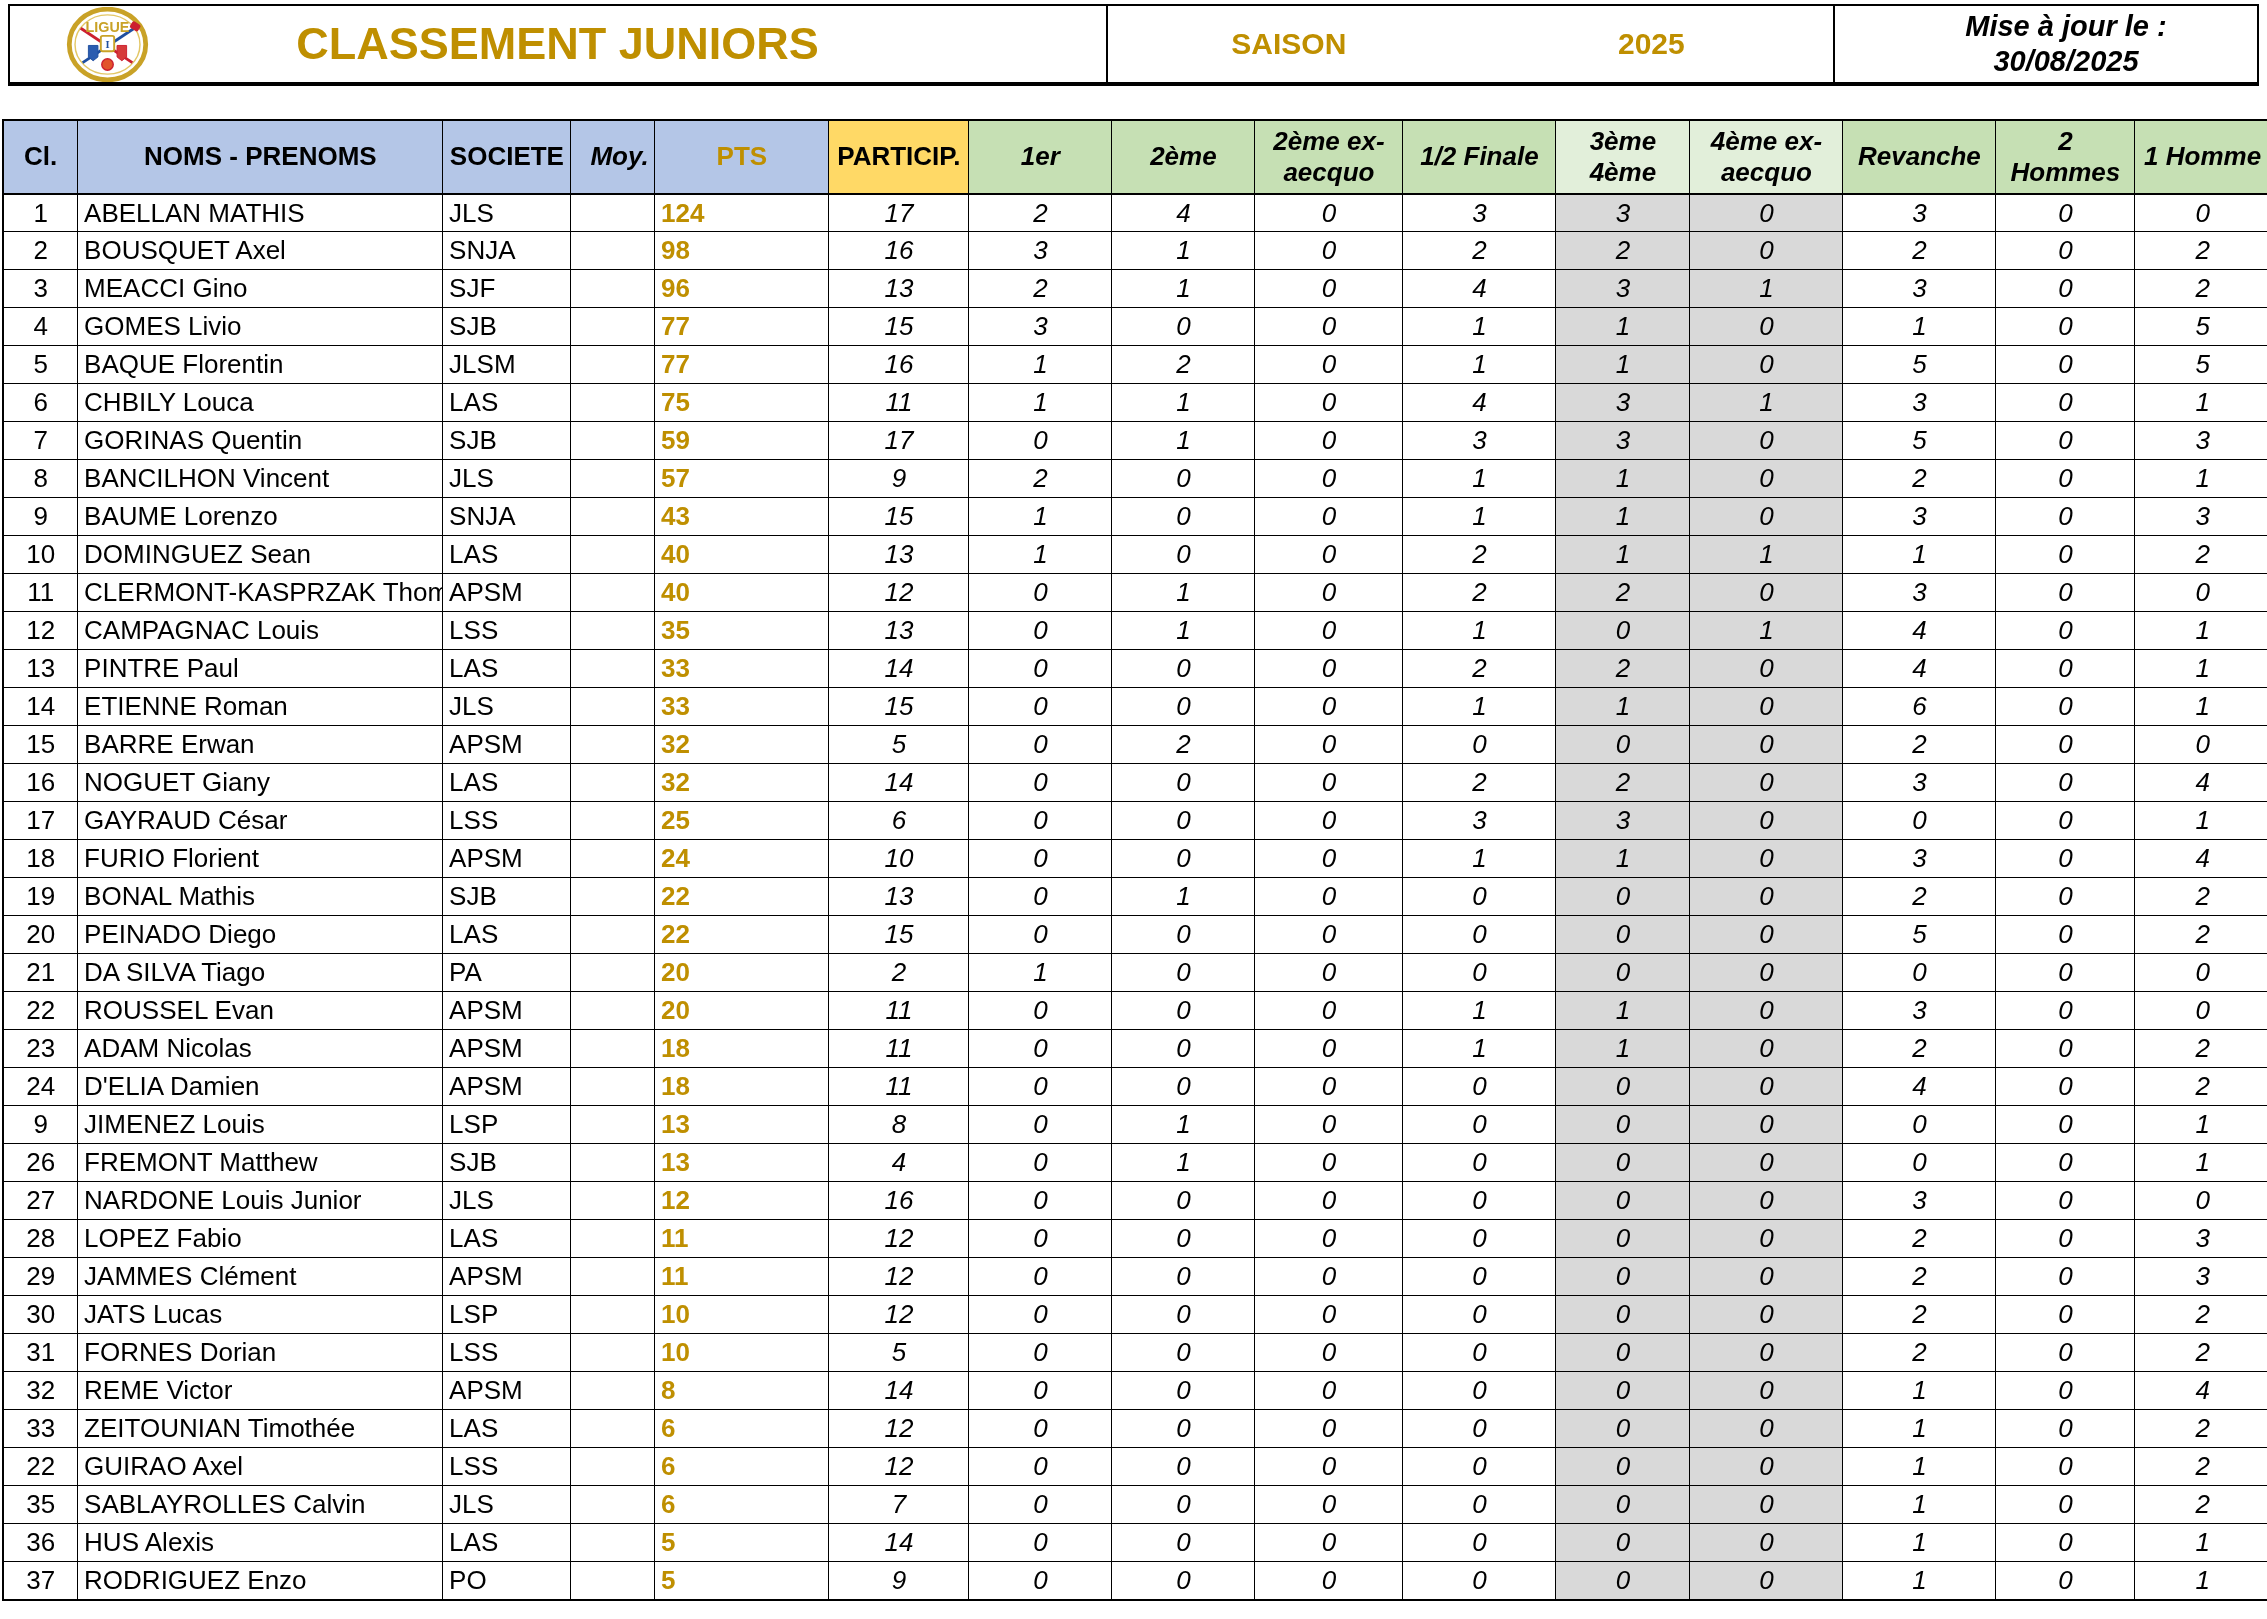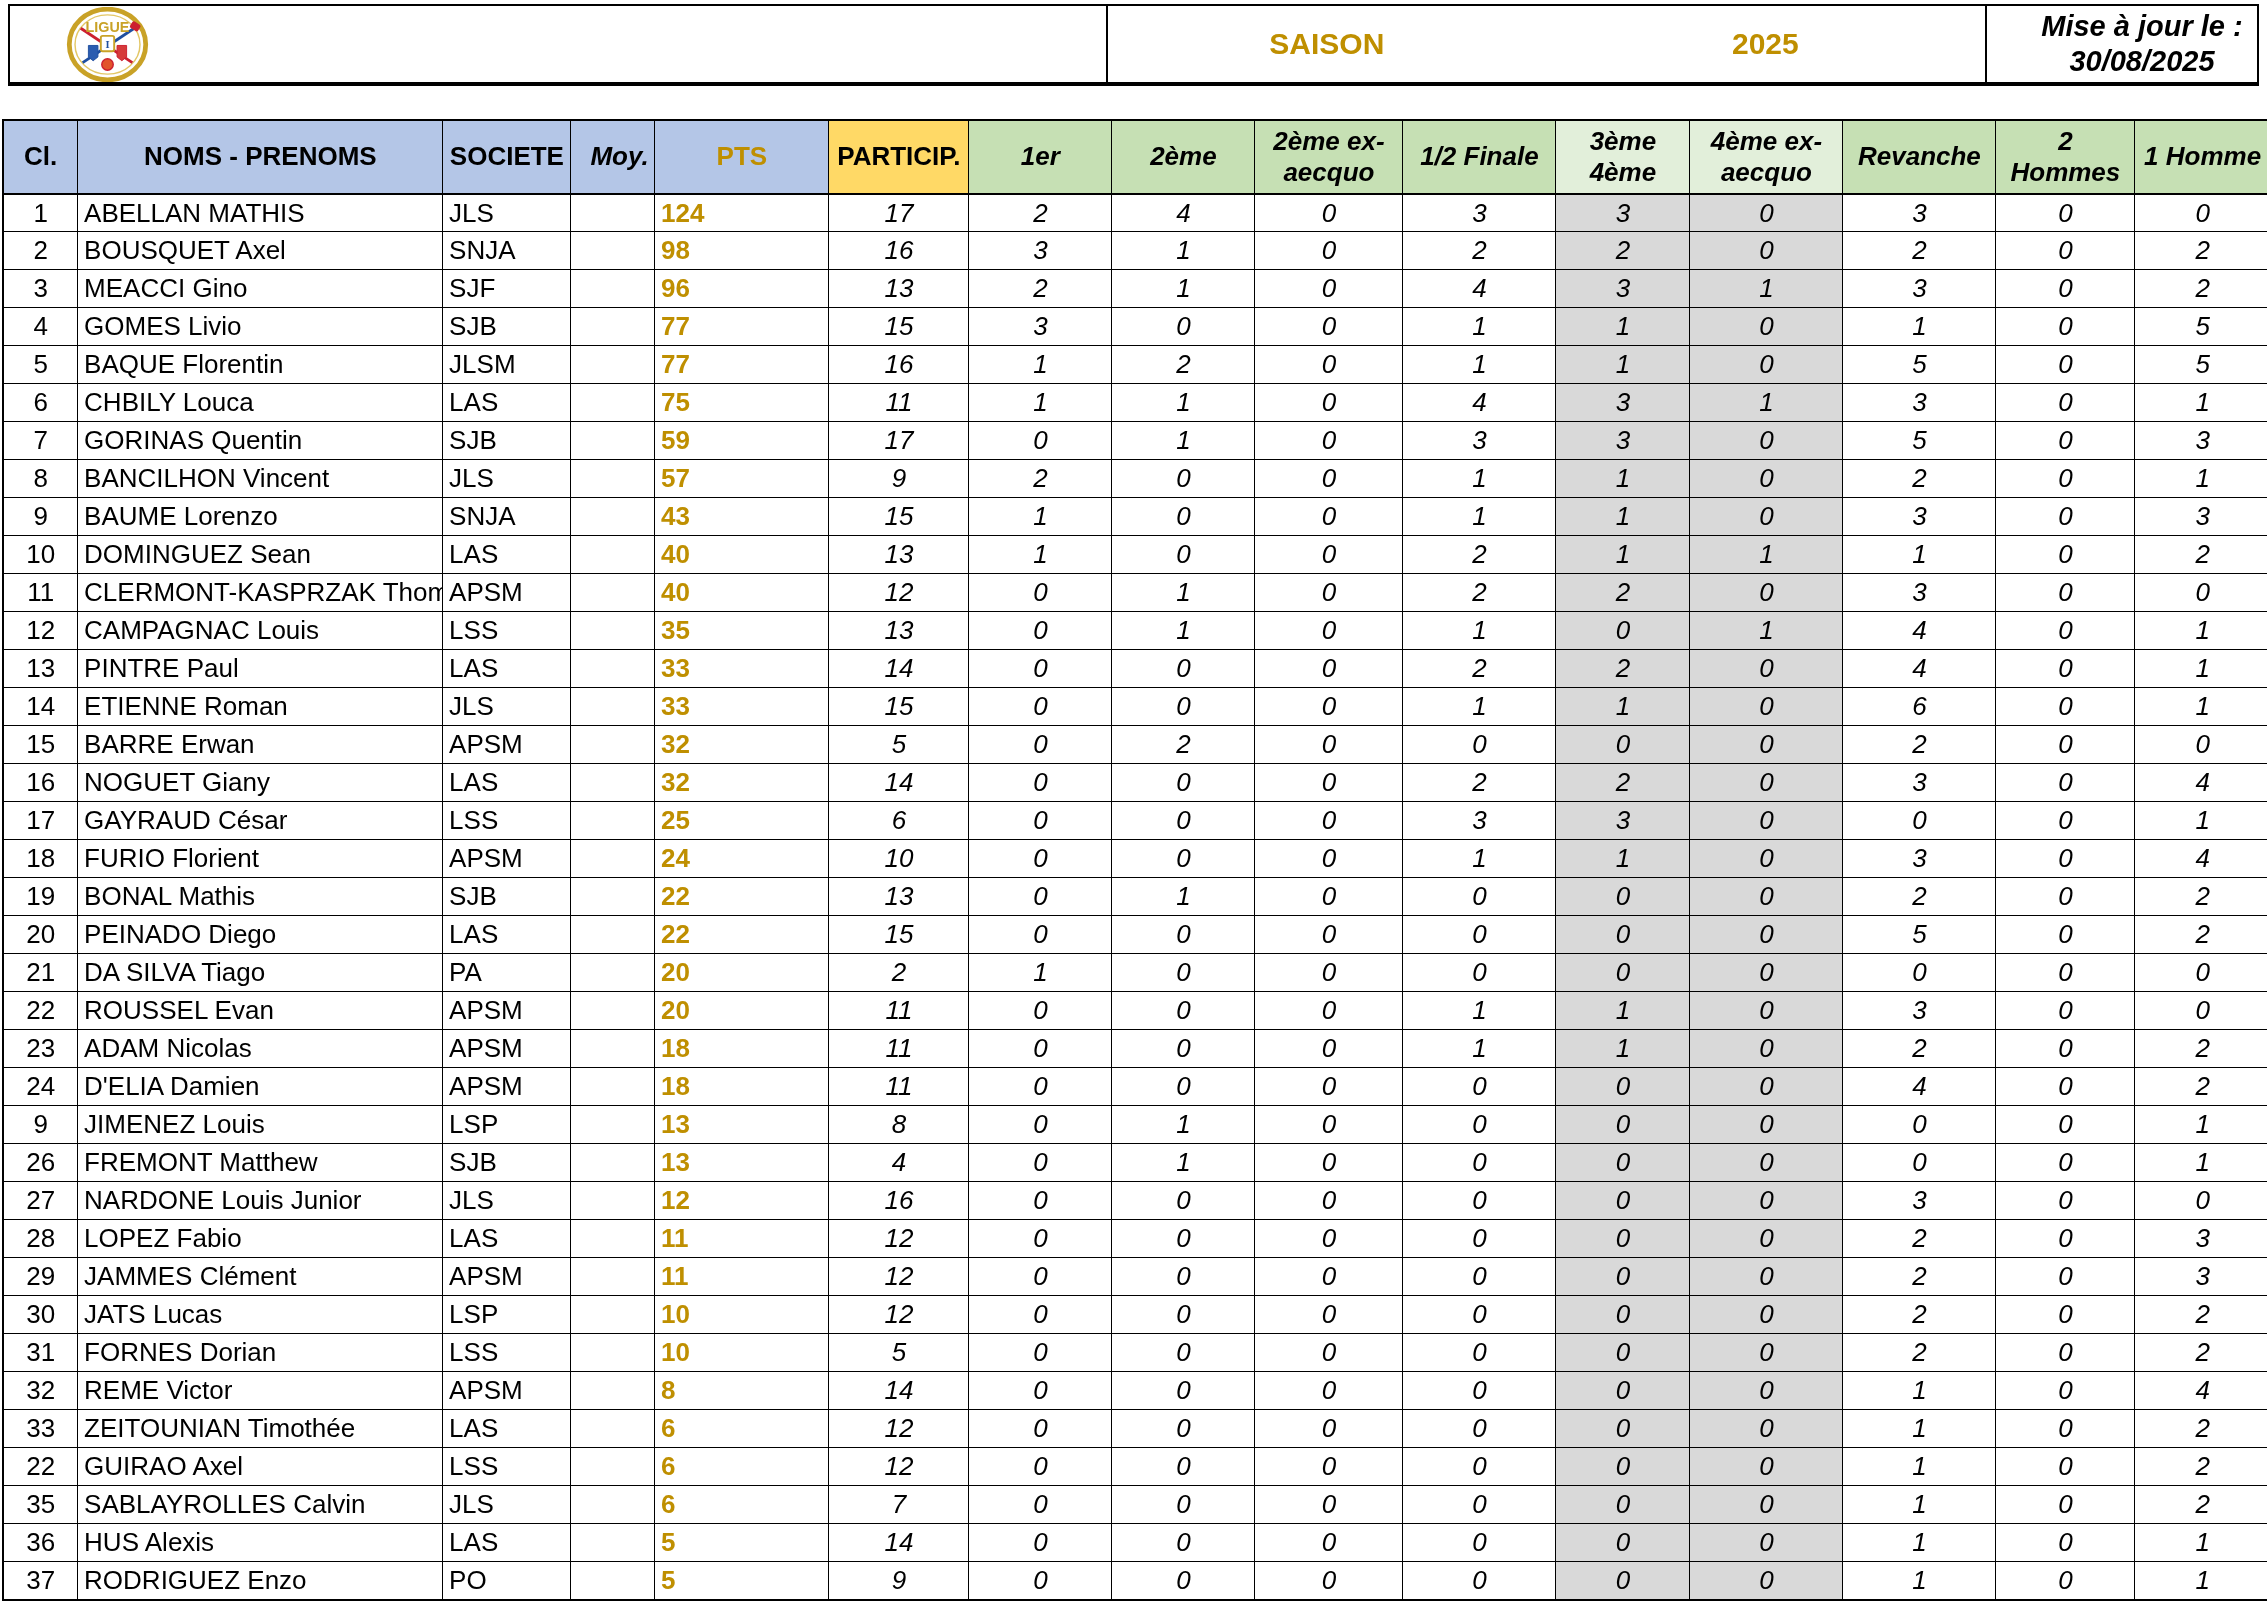--- a/index.html
+++ b/index.html
@@ -39,21 +39,21 @@
   .logo{
     position:absolute;left:44px;top:1px;
     width:107px;height:75px;
   }
   .page-title{
     font-size:45px;font-weight:bold;
     color:var(--gold-text);
     letter-spacing:0px;
   }
   .banner-mid{
-    width:879px;
+    width:727px;
     display:flex;align-items:center;
     border-right:2.9px solid var(--border-black);
     color:var(--gold-text);
     font-weight:bold;font-size:30px;
   }
   .banner-mid .half{flex:1;text-align:center;}
   .banner-right{
     flex:1;
     display:flex;flex-direction:column;align-items:center;justify-content:center;
     font-weight:bold;font-style:italic;
@@ -111,20 +111,21 @@
       <line x1="30" y1="58" x2="84" y2="22" stroke="#1F4FA0" stroke-width="3"></line>
       <line x1="82" y1="58" x2="28" y2="22" stroke="#CC1F2F" stroke-width="3"></line>
       <rect x="80" y="16" width="10" height="8" rx="2" transform="rotate(32 85 20)" fill="#CC1F2F"></rect>
       <path d="M36 40 L46 40 L46 52 L41 56 L36 52 Z" fill="#2B5CB0" stroke="#1F4FA0" stroke-width="1"></path>
       <path d="M66 40 L76 40 L76 52 L71 56 L66 52 Z" fill="#D63A3A" stroke="#CC1F2F" stroke-width="1"></path>
       <rect x="49" y="30" width="14" height="16" rx="2" fill="#ffffff" stroke="#C9A227" stroke-width="2"></rect>
       <text x="56" y="43" text-anchor="middle" font-size="11" font-weight="bold" fill="#1F4FA0" font-family="Liberation Serif, serif">I</text>
       <circle cx="56" cy="60" r="6" fill="#E2542B" stroke="#CC1F2F" stroke-width="1.5"></circle>
       <text x="56" y="26" text-anchor="middle" font-size="15" font-weight="bold" fill="#C9A227">LIGUE</text>
     </svg>
+    <div class="page-title">CLASSEMENT JUNIORS</div>
   </div>
   <div class="banner-mid">
     <div class="half">SAISON</div>
     <div class="half">2025</div>
   </div>
   <div class="banner-right">
     <div>Mise à jour le :</div>
     <div>30/08/2025</div>
   </div>
 </div>

